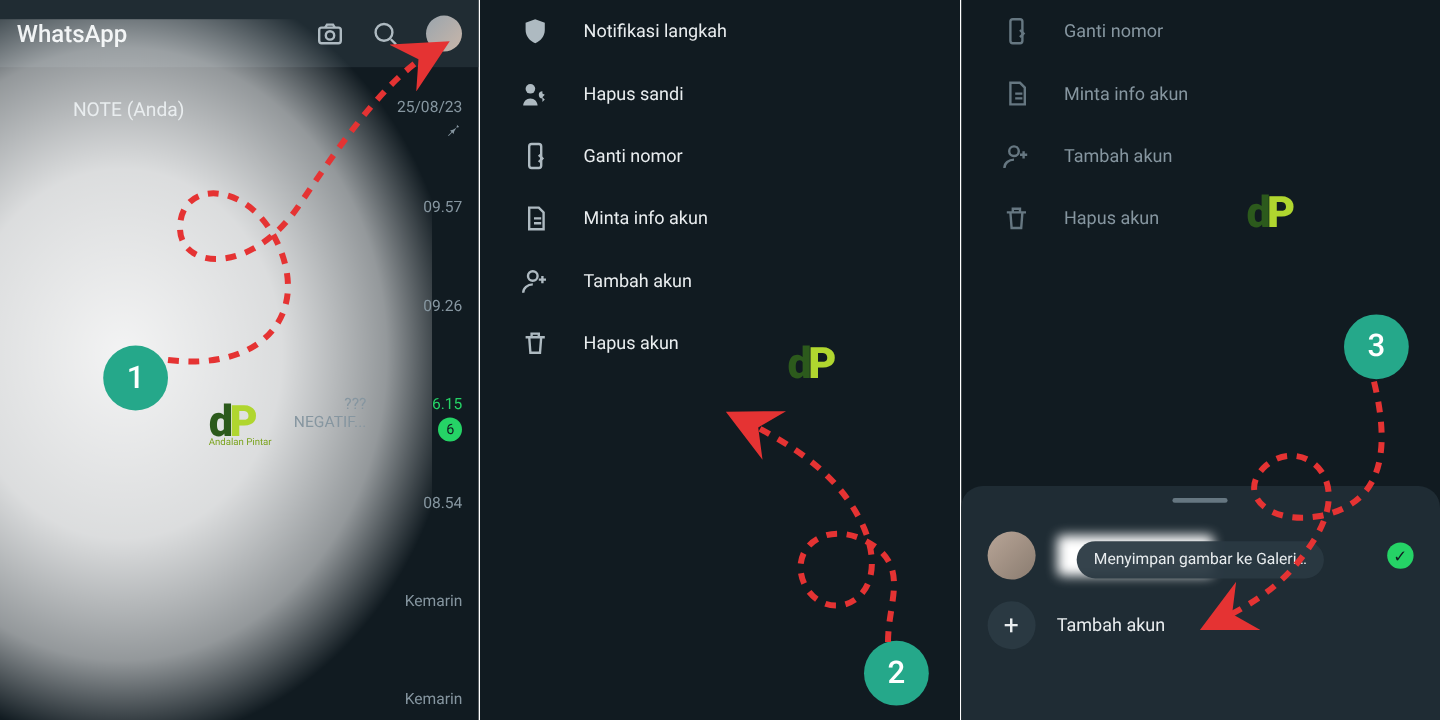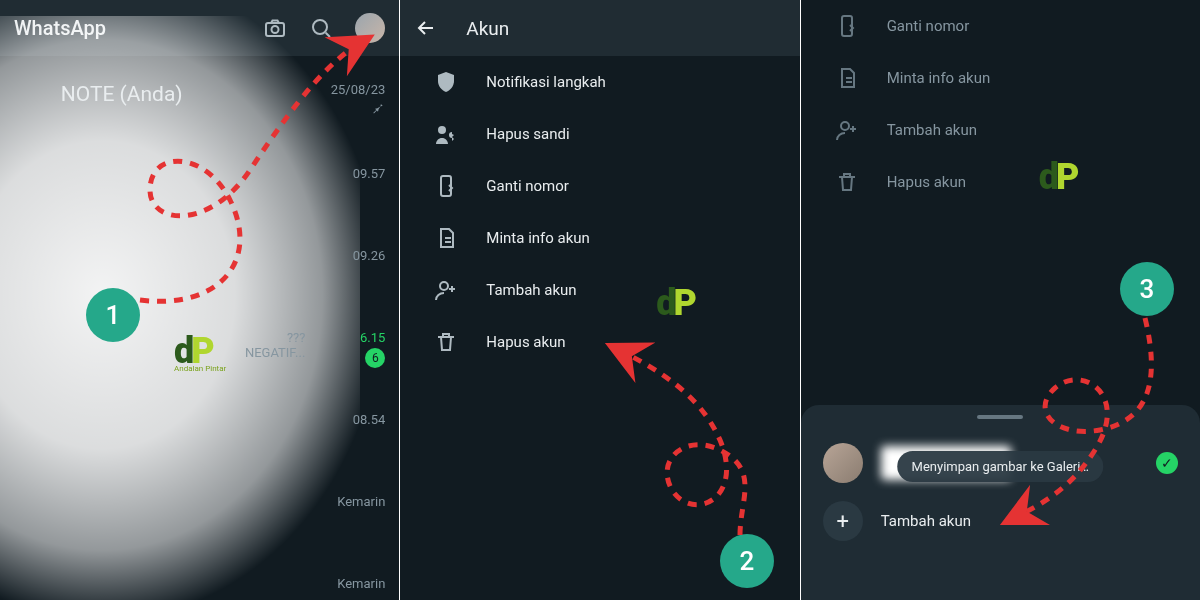--- a/index.html
+++ b/index.html
@@ -8,21 +8,21 @@
   .panel+.panel{border-left:1px solid #fff}
   
   .p1-top{height:56px;background:#202c33;display:flex;align-items:center;padding:0 14px;color:#e9edef;font-size:20px;font-weight:500}
   .p1-top .spacer{flex:1}
   .p1-top .hicon{width:24px;height:24px;margin-left:22px;color:#aebac1}
   .avatar{width:30px;height:30px;border-radius:50%;background:linear-gradient(135deg,#9aa5ad,#c9b6a9);margin-left:22px}
   .p1-body{position:absolute;left:0;top:56px;right:0;bottom:0}
   .glow{position:absolute;left:-70px;top:-40px;width:430px;height:620px;background:radial-gradient(380px 440px at 40% 45%,rgba(255,255,255,.95),rgba(255,255,255,.85) 35%,rgba(255,255,255,.55) 58%,rgba(255,255,255,0) 74%)}
   .chat{position:absolute;right:14px;color:#8696a0;font-size:13px;text-align:right}
   .chat .pin{position:absolute;right:0;top:18px;color:#8696a0}
-  .chat1 .name{position:absolute;left:-270px;top:0;color:#e9edef;font-size:21px;white-space:nowrap}
+  .chat1 .name{position:absolute;left:-270px;top:0;color:#e9edef;font-size:16px;white-space:nowrap}
   .badge-c{display:inline-block;background:#25d366;color:#111b21;border-radius:50%;width:20px;height:20px;line-height:20px;text-align:center;font-size:12px;margin-left:8px}
   .neg{color:#25d366;font-size:13px}
   
   .hdr2{height:56px;background:#202c33;display:flex;align-items:center;padding:0 14px;color:#e9edef;font-size:19px}
   .hdr2 .back{width:24px;height:24px;margin-right:28px;color:#e9edef}
   .mitem{display:flex;align-items:center;height:52px;padding:0 34px;color:#e9edef;font-size:15px}
   .mitem .ic{width:24px;height:24px;margin-right:28px;color:#aebac1;flex-shrink:0}
   .dim .mitem{color:#8696a0}
   .dim .mitem .ic{color:#667781}
   
@@ -91,29 +91,20 @@
       <div class="chat" style="top:438px"><span>Kemarin</span></div>
       <div class="chat" style="top:520px"><span>Kemarin</span></div>
     </div>
     <div class="dp" style="left:174px;top:330px">
       <span class="d">d</span><span class="p">P</span>
       <span class="sub">Andalan Pintar</span>
     </div>
   </div>
 
   <div class="panel">
-    <div class="hdr2">
-      <span class="back">
-        <svg viewBox="0 0 24 24" fill="none" stroke="currentColor" stroke-width="2">
-            <path d="M19 12H5"></path>
-            <path d="M11 18l-6-6 6-6"></path>
-          </svg>
-      </span>
-      <span>Akun</span>
-    </div>
     <div>
       <div class="mitem">
           <span class="ic"><svg viewBox="0 0 24 24" fill="currentColor">
               <path d="M12 2l8 3v6c0 5-3.4 9.3-8 11-4.6-1.7-8-6-8-11V5l8-3z"></path>
             </svg></span>
           <span>Notifikasi langkah</span>
         </div>
       <div class="mitem">
           <span class="ic"><svg viewBox="0 0 24 24" fill="currentColor">
               <circle cx="8" cy="8" r="4"></circle>

